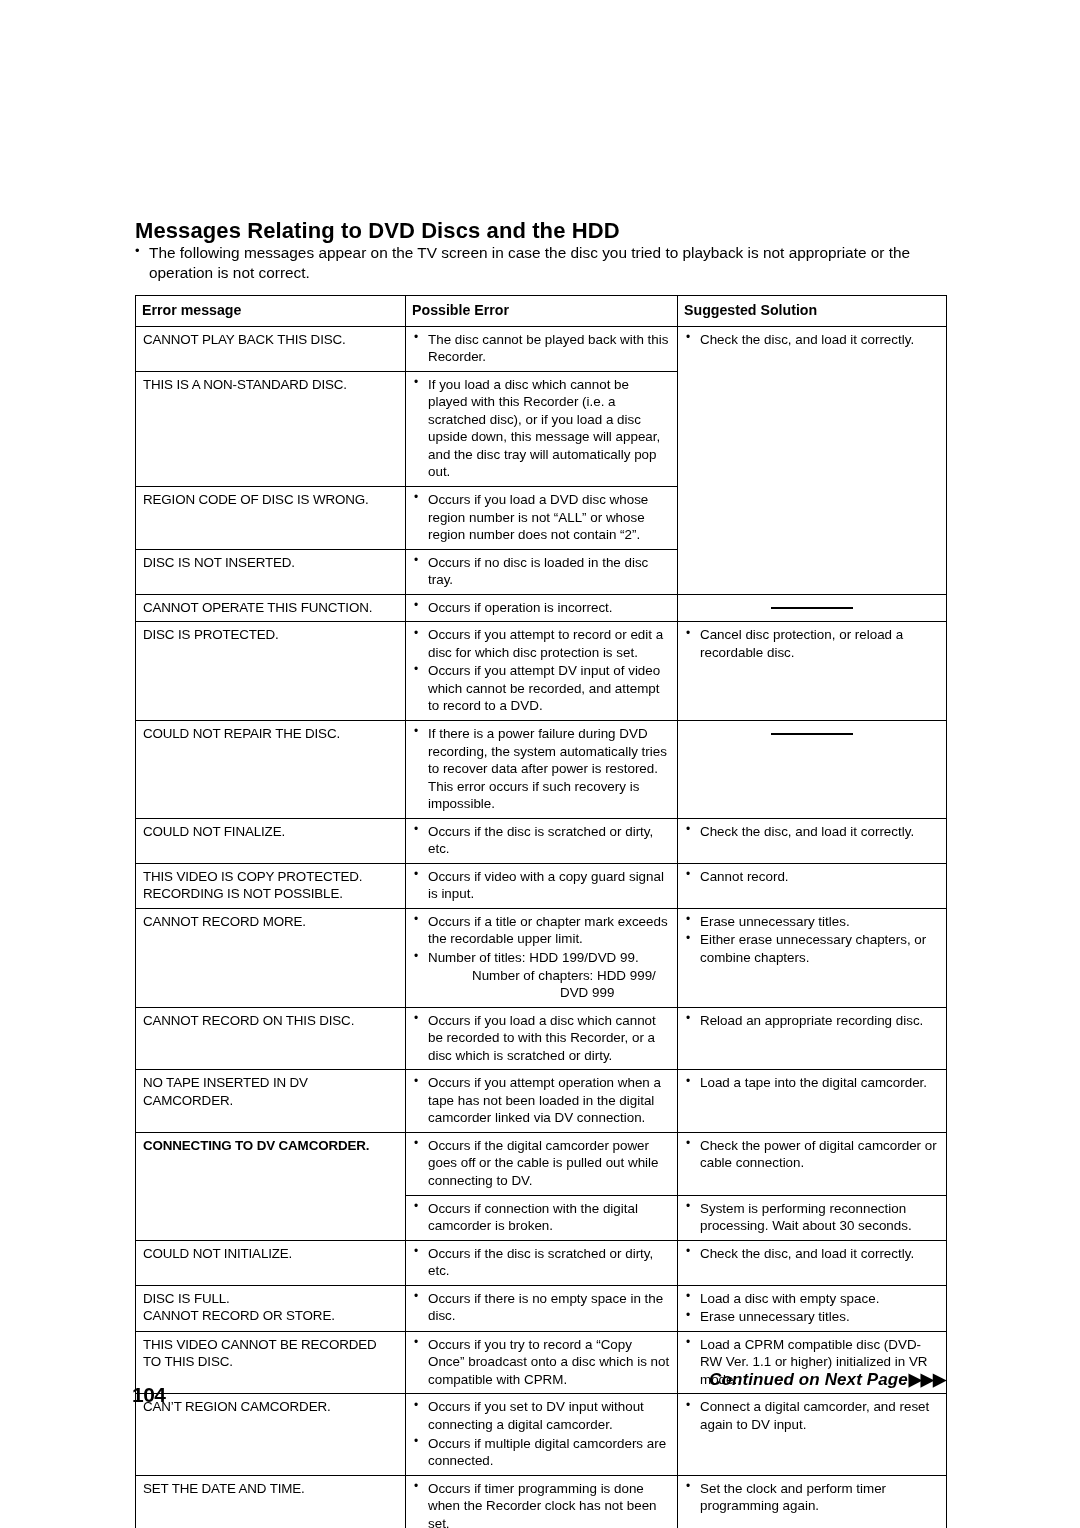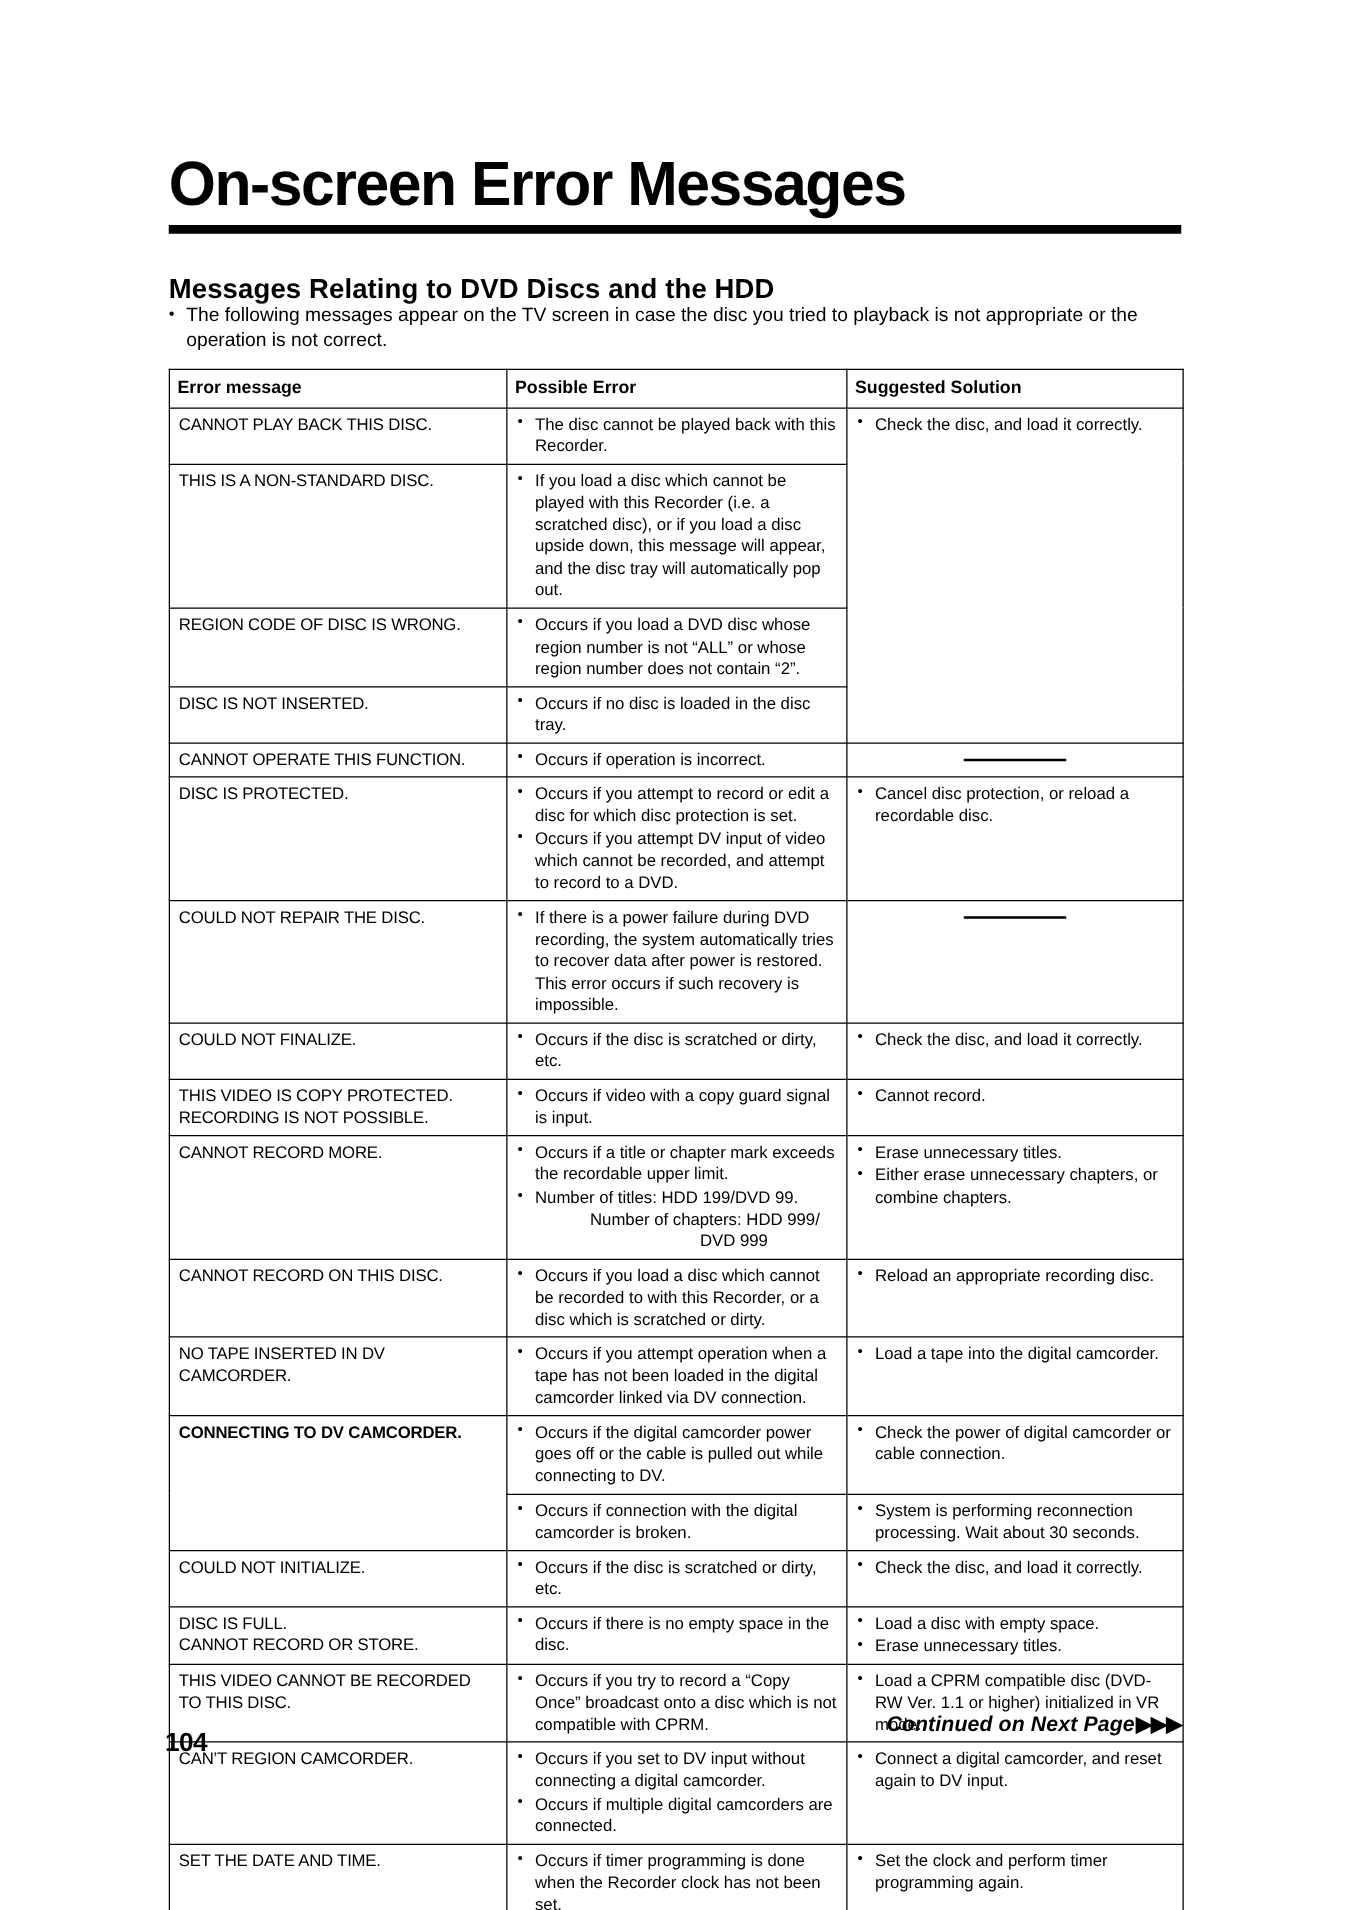--- a/index.html
+++ b/index.html
@@ -173,24 +173,20 @@
     font-size: 21px;
     font-weight: bold;
     letter-spacing: -0.5px;
   }
 </style>
 </head>
 <body>
 
 <div class="page">
 
-  <div class="title-wrap">
-    <h1 class="page-title">On-screen Error Messages</h1>
-    <div class="title-rule"></div>
-  </div>
 
   <div class="section-heading">Messages Relating to DVD Discs and the HDD</div>
 
   <div class="intro">
     <div class="intro-bullet">The following messages appear on the TV screen in case the disc you tried to playback is not appropriate or the operation is not correct.</div>
   </div>
 
   <table class="err-table">
     <colgroup>
       <col class="c1">

